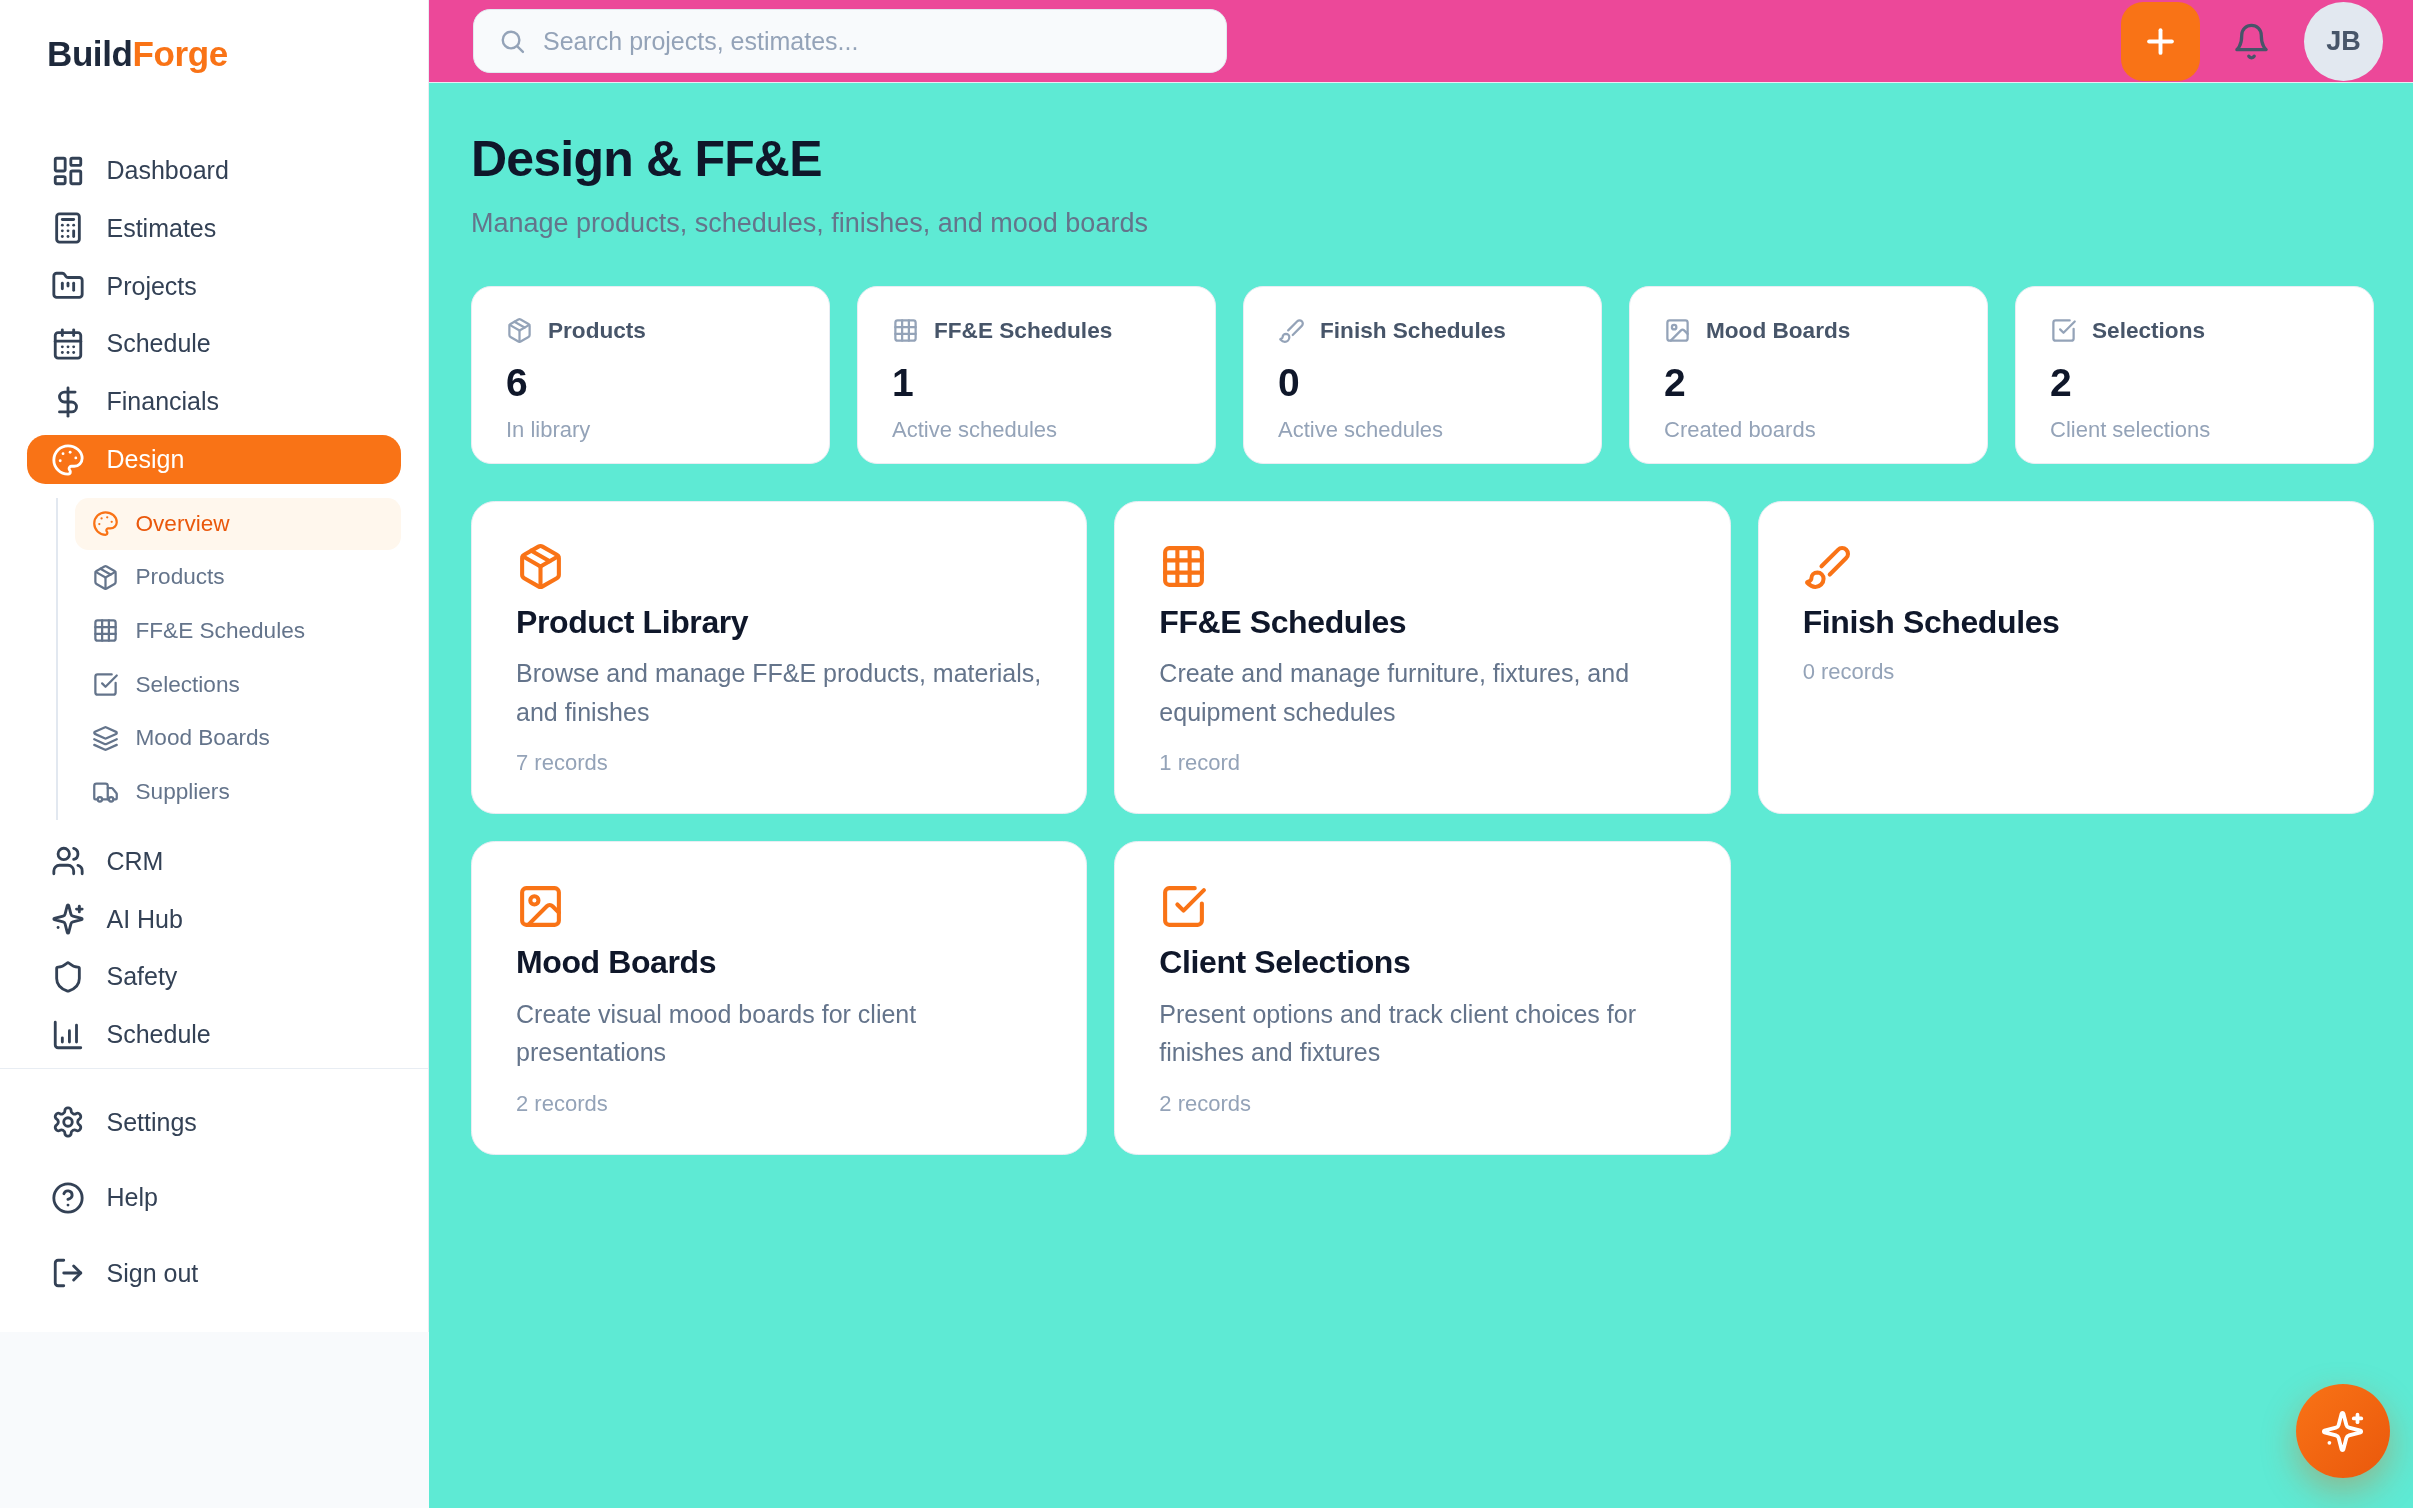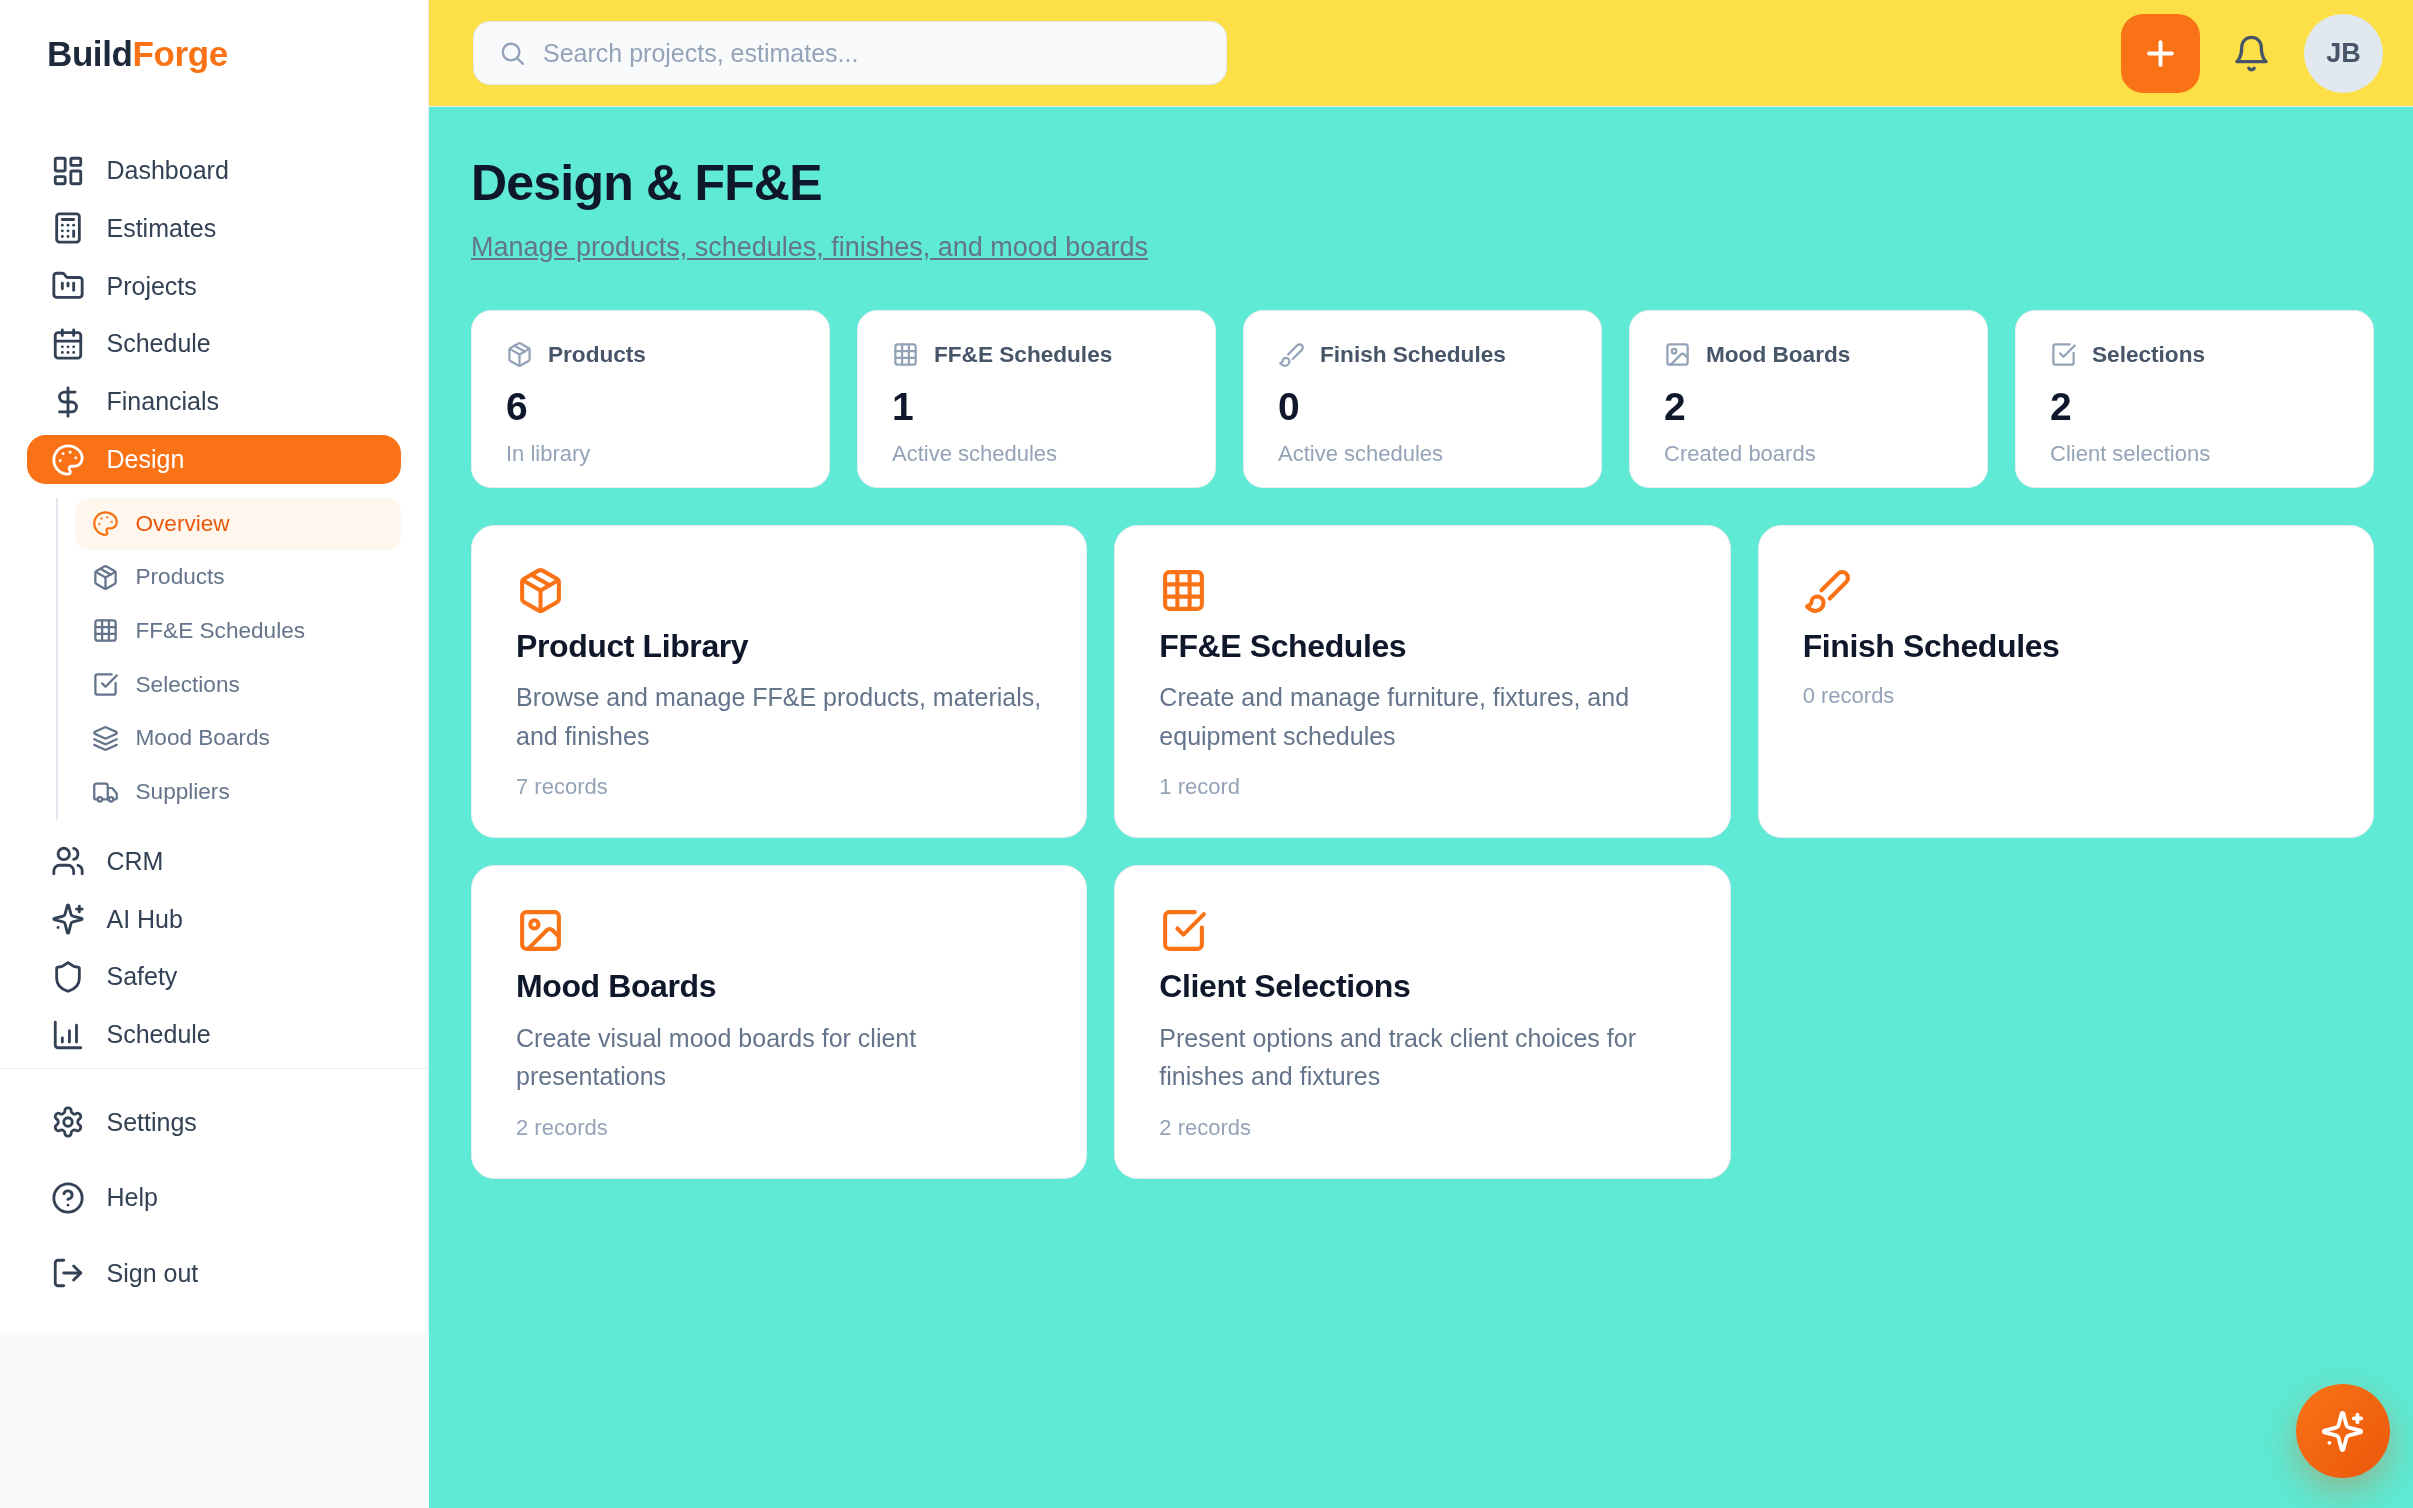--- a/index.html
+++ b/index.html
@@ -26,21 +26,21 @@
     cursor:pointer; }
   .sub-item .ic { width:27px; height:27px; flex:0 0 27px; color:#64748b; }
   .sub-item.active { background:#fff7ed; color:#ea580c; }
   .sub-item.active .ic { color:#f97316; }
   .nav-spacer { flex:1; }
   .nav-divider { border-top:1.7px solid #e8edf3; margin:0 -27px; }
   .nav-bottom { padding:20px 0 17px 0;text-align:right; }
 
   
   .right { flex:1; display:flex; flex-direction:column; }
-  .topbar { height:107px; background:#fde047; border-bottom:1.7px solid #e8edf3;
+  .topbar { height:83px; background:#ec4899; border-bottom:1.7px solid #e8edf3;
     display:flex; align-items:center; padding:0 30px 0 44px; }
   .search { width:754px; height:64px; background:#f8fafc; border:1.7px solid #e2e8f0;
     border-radius:17px; display:flex; align-items:center; padding:0 23.5px; gap:17px; }
   .search .ic { width:28.5px; height:28.5px; color:#94a3b8; flex:0 0 28.5px; }
   .search input { flex:1; border:none; outline:none; background:transparent;
     font-size:25px; color:#334155; font-family:"Liberation Sans", sans-serif; }
   .search input::placeholder { color:#94a3b8; }
   .topbar-spacer { flex:1; }
   .btn-add { width:79px; height:79px; border:none; border-radius:22px; background:#f97316;
     color:#ffffff; display:flex; align-items:center; justify-content:center; cursor:pointer; }
@@ -48,21 +48,21 @@
   .btn-bell { width:59px; height:59px; border:none; background:transparent; color:#475569;
     display:flex; align-items:center; justify-content:center; margin-left:22px; cursor:pointer; }
   .btn-bell .ic { width:39px; height:39px; }
   .avatar { width:79px; height:79px; border-radius:50%; background:#e2e8f0; color:#475569;
     display:flex; align-items:center; justify-content:center; font-size:27px; font-weight:700;
     margin-left:23.5px; cursor:pointer; }
 
   
   .main { flex:1; background:#5eead4; padding:47px 39px 0 42px; overflow:hidden; }
   .page-title { font-size:50px; font-weight:700; color:#0f172a; letter-spacing:-0.8px; }
-  .page-subtitle { margin-top:20px; font-size:27px; color:#64748b;text-decoration:underline; }
+  .page-subtitle { margin-top:20px; font-size:27px; color:#64748b; }
 
   .stats { margin-top:47px; display:grid; grid-template-columns:repeat(5,1fr); gap:27px; }
   .stat-card { background:#ffffff; border:1.7px solid #e8edf3; border-radius:20px;
     padding:30px 34px; height:178px; cursor:pointer; }
   .stat-head { display:flex; align-items:center; gap:15px; color:#475569; }
   .stat-head .ic { width:27px; height:27px; color:#94a3b8; flex:0 0 27px; }
   .stat-label { font-size:22.6px; font-weight:600; color:#475569; white-space:nowrap; }
   .stat-value { margin-top:17px; font-size:39px; font-weight:700; color:#0f172a; }
   .stat-sub { margin-top:11.7px; font-size:22px; color:#94a3b8; }
 

